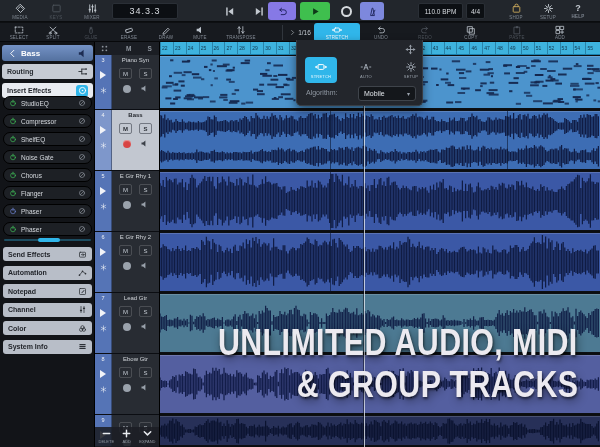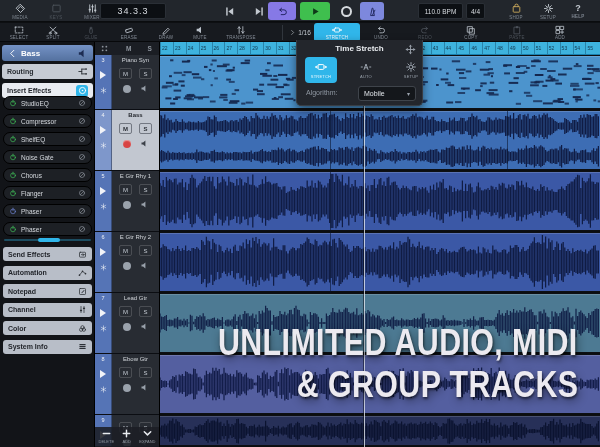--- a/index.html
+++ b/index.html
@@ -129,21 +129,21 @@
         <svg width="11" height="11" viewBox="0 0 12 12" fill="none" stroke="currentColor" stroke-width="1" stroke-linecap="round" stroke-linejoin="round">
           <path d="M3 2 V10 M6 2 V10 M9 2 V10"></path>
           <rect x="1.9" y="6.4" width="2.2" height="1.6" fill="currentColor" stroke="none"></rect>
           <rect x="4.9" y="3.2" width="2.2" height="1.6" fill="currentColor" stroke="none"></rect>
           <rect x="7.9" y="7.2" width="2.2" height="1.6" fill="currentColor" stroke="none"></rect>
         </svg>
       </span>
       <span class="tbl">MIXER</span>
     </div>
 
-  <div class="valbox" style="left:100px;width:66px;font-size:9px;letter-spacing:1px">34.3.3</div>
+  <div class="valbox" style="left:112px;width:66px;font-size:9px;letter-spacing:1px">34.3.3</div>
 
   <div class="transp" style="left:216px">
       <span>
         <svg width="11" height="11" viewBox="0 0 12 12" fill="none" stroke="currentColor" stroke-width="1" stroke-linecap="round" stroke-linejoin="round">
           <path d="M3.2 2.2 V9.8" stroke-width="1.6"></path>
           <path d="M10 2.2 L4.8 6 L10 9.8 Z" fill="currentColor" stroke="none"></path>
         </svg>
       </span>
     </div>
   <div class="transp" style="left:246px">
@@ -1115,21 +1115,20 @@
           </svg>
         </div>
       </div>
     </div>
   <div class="boundary" style="left:170px;top:68px;height:183px"></div>
   <div class="boundary" style="left:347px;top:68px;height:61px"></div>
   <div class="playhead"></div>
 </div>
 
 <div class="popup">
-  <div class="ptitle">Time Stretch</div>
   <div class="pmove"><span><svg width="11" height="11" viewBox="0 0 12 12" fill="none" stroke="currentColor" stroke-width="1" stroke-linecap="round" stroke-linejoin="round">
           <path d="M6 1.5 V10.5 M1.5 6 H10.5 M4.8 2.6 L6 1.4 L7.2 2.6 M4.8 9.4 L6 10.6 L7.2 9.4 M2.6 4.8 L1.4 6 L2.6 7.2 M9.4 4.8 L10.6 6 L9.4 7.2"></path>
         </svg></span></div>
   <div id="popup-modes">
       <div class="pmode on">
         <span>
           <svg width="12" height="12" viewBox="0 0 12 12" fill="none" stroke="currentColor" stroke-width="1" stroke-linecap="round" stroke-linejoin="round">
             <rect x="3.1" y="3.6" width="5.8" height="4.8" rx="1"></rect>
             <path d="M0.6 6 H2.3 M9.7 6 H11.4 M1.8 4.9 L0.7 6 L1.8 7.1 M10.2 4.9 L11.3 6 L10.2 7.1"></path>
           </svg>

